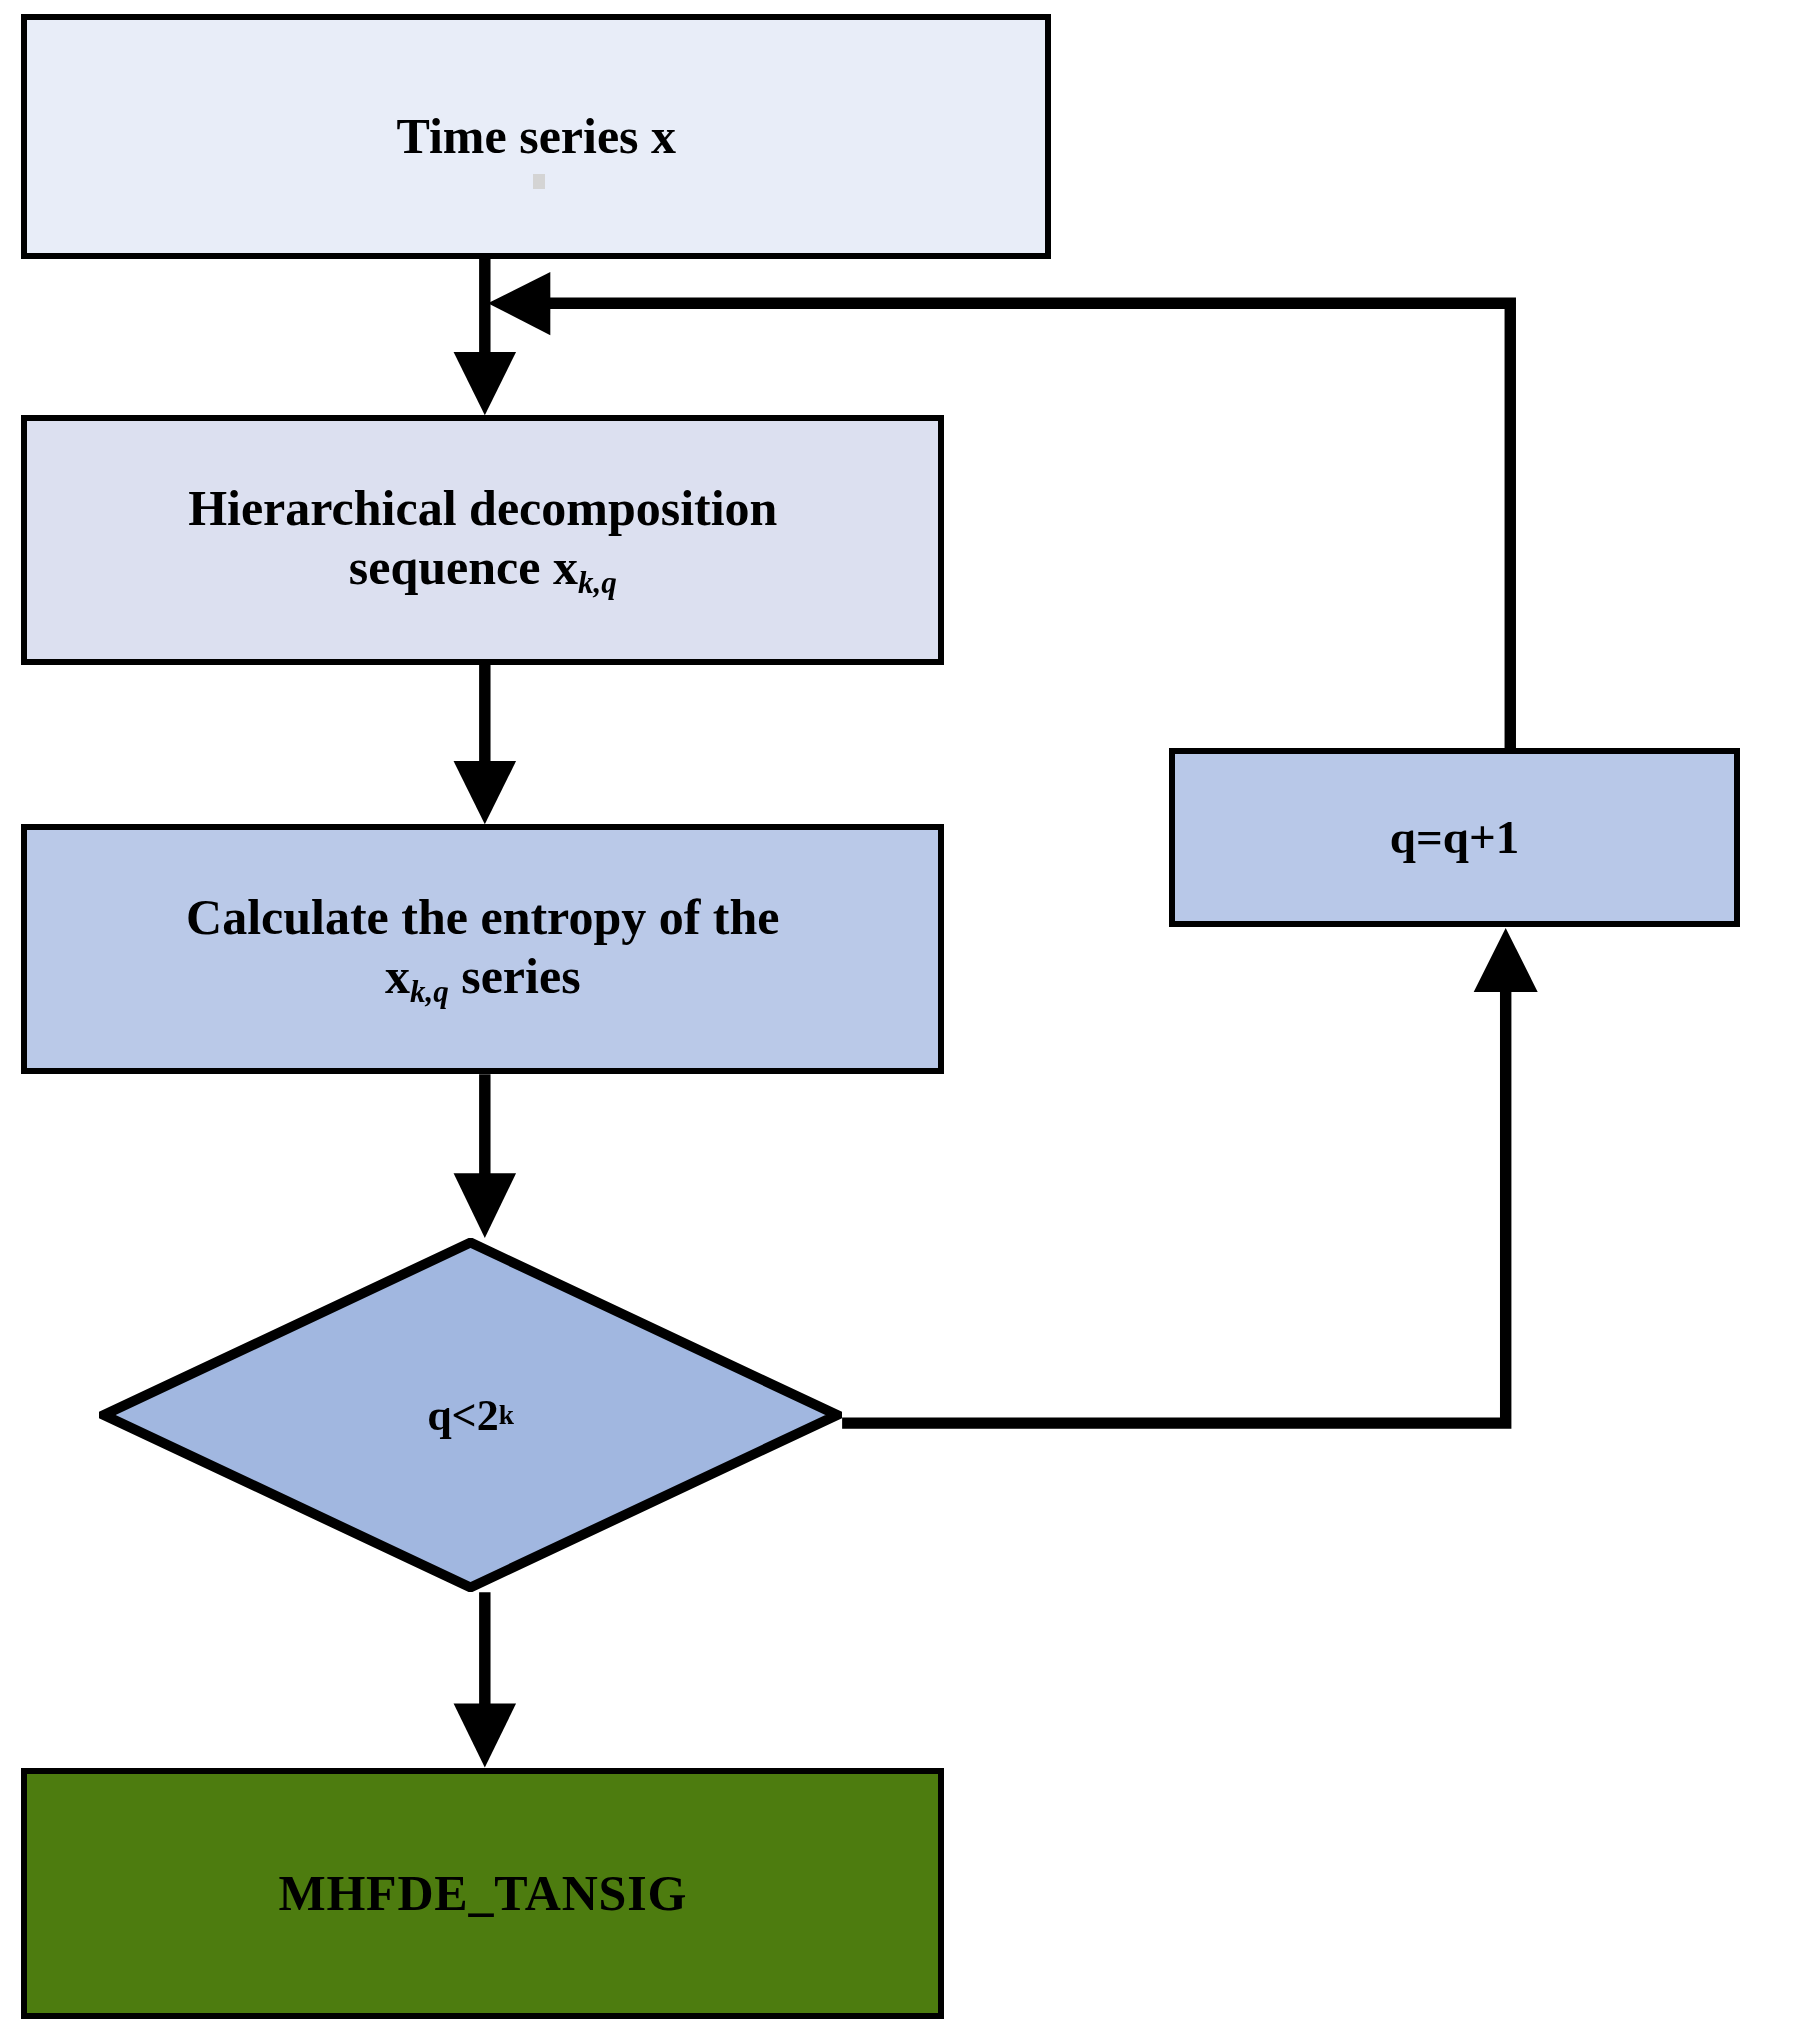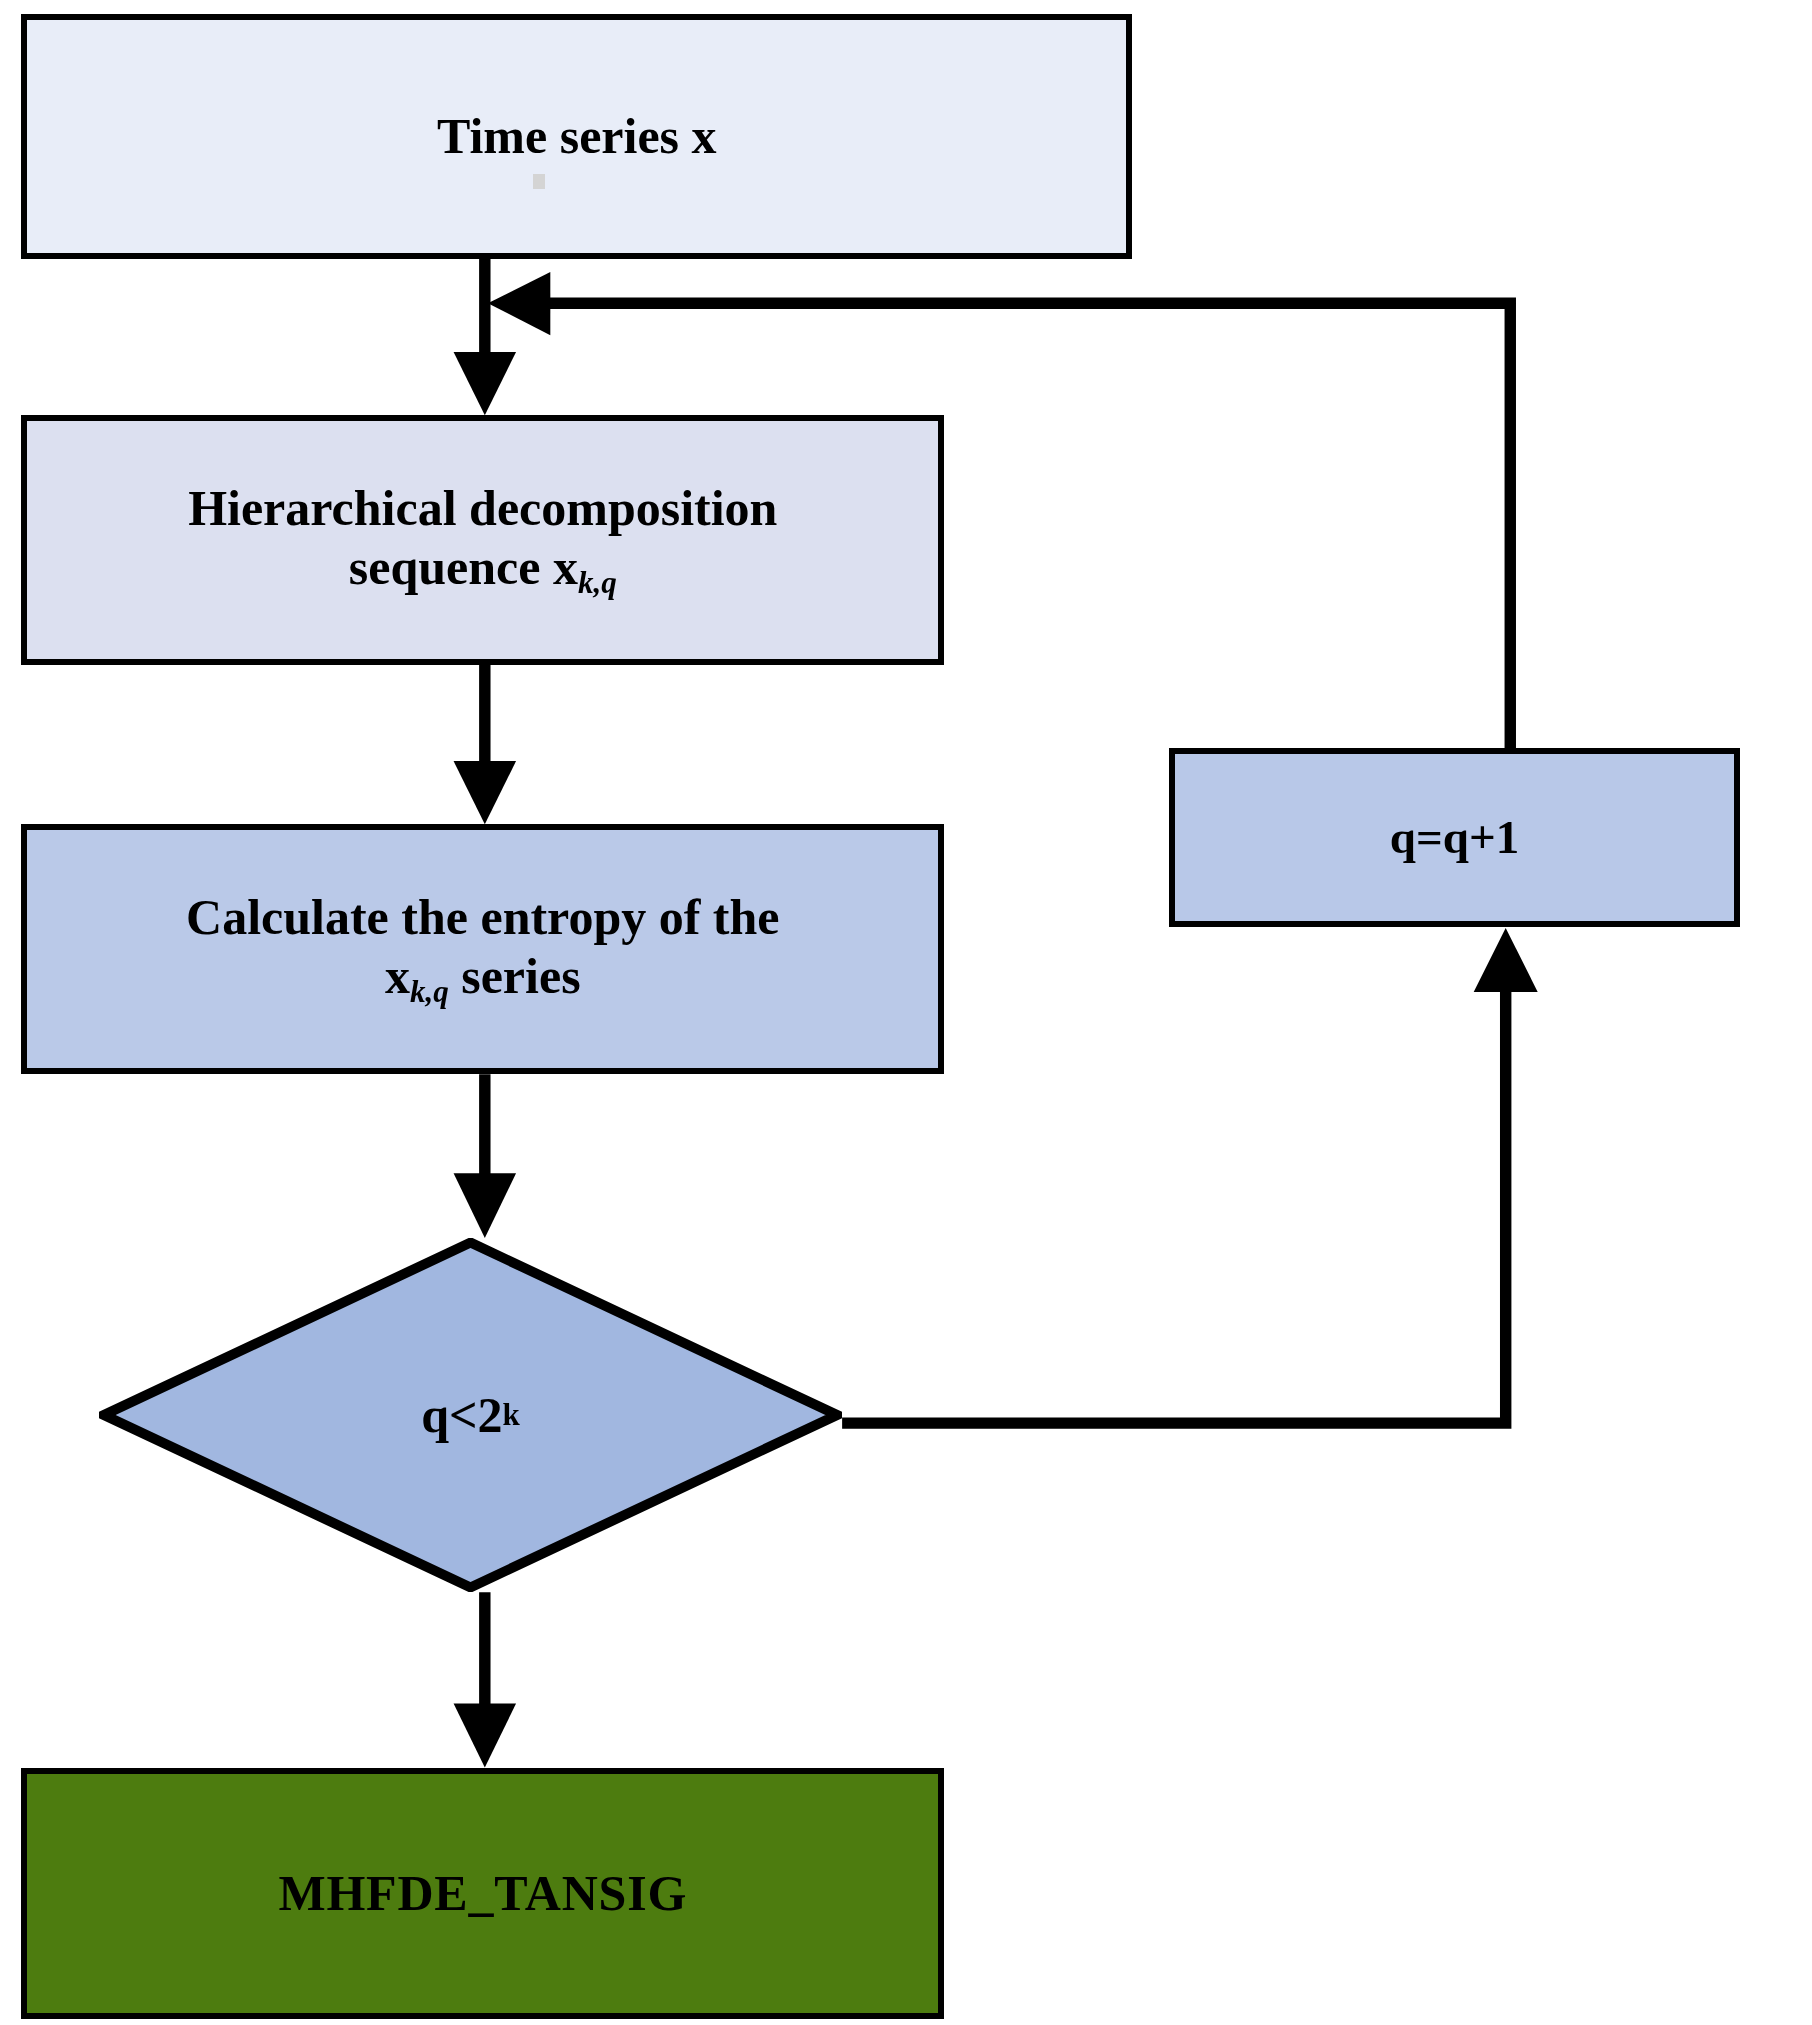--- a/index.html
+++ b/index.html
@@ -12,36 +12,36 @@
     border:6.9px solid #000000;
     display:flex;
     align-items:center;
     justify-content:center;
     text-align:center;
     color:#000000;
     font-weight:700;
     line-height:1.18;
   }
 
-  #box-time-series{left:21.3px;top:13.7px;width:1111px;height:245px;background:#e8edf8;font-size:50px;}
+  #box-time-series{left:21.3px;top:13.7px;width:1030px;height:245px;background:#e8edf8;font-size:50px;}
   #box-hier{left:21.3px;top:415px;width:923px;height:250px;background:#dce0f0;font-size:50px;}
   #box-entropy{left:21.3px;top:824px;width:923px;height:250px;background:#bac9e8;font-size:50px;}
   #box-output{left:21.3px;top:1768px;width:923px;height:251px;background:#4d7c0f;font-size:50px;letter-spacing:0.8px;}
   #box-increment{left:1169px;top:748px;width:571px;height:179px;background:#b8c8e8;font-size:47px;}
 
   .node .txt{display:block;padding:0 20px;}
   sub{font-size:0.62em;vertical-align:-0.28em;font-style:italic;font-weight:700;}
   sup{font-size:0.62em;vertical-align:0.48em;font-weight:700;}
 
   #diamond-wrap{position:absolute;left:99px;top:1238px;width:743px;height:354px;}
   #diamond-wrap svg{display:block;width:100%;height:100%;}
   #diamond-label{
     position:absolute;left:0;top:0;width:743px;height:354px;
     display:flex;align-items:center;justify-content:center;
-    font-size:50px;font-weight:700;color:#000;pointer-events:none;
+    font-size:44px;font-weight:700;color:#000;pointer-events:none;
   }
 
   #edges{position:absolute;left:0;top:0;width:1813px;height:2025px;}
   .marker-dot{position:absolute;width:12.2px;height:15.2px;background:#d4d4d4;}
 </style>
 </head>
 <body>
 
 <div id="stage">
 

